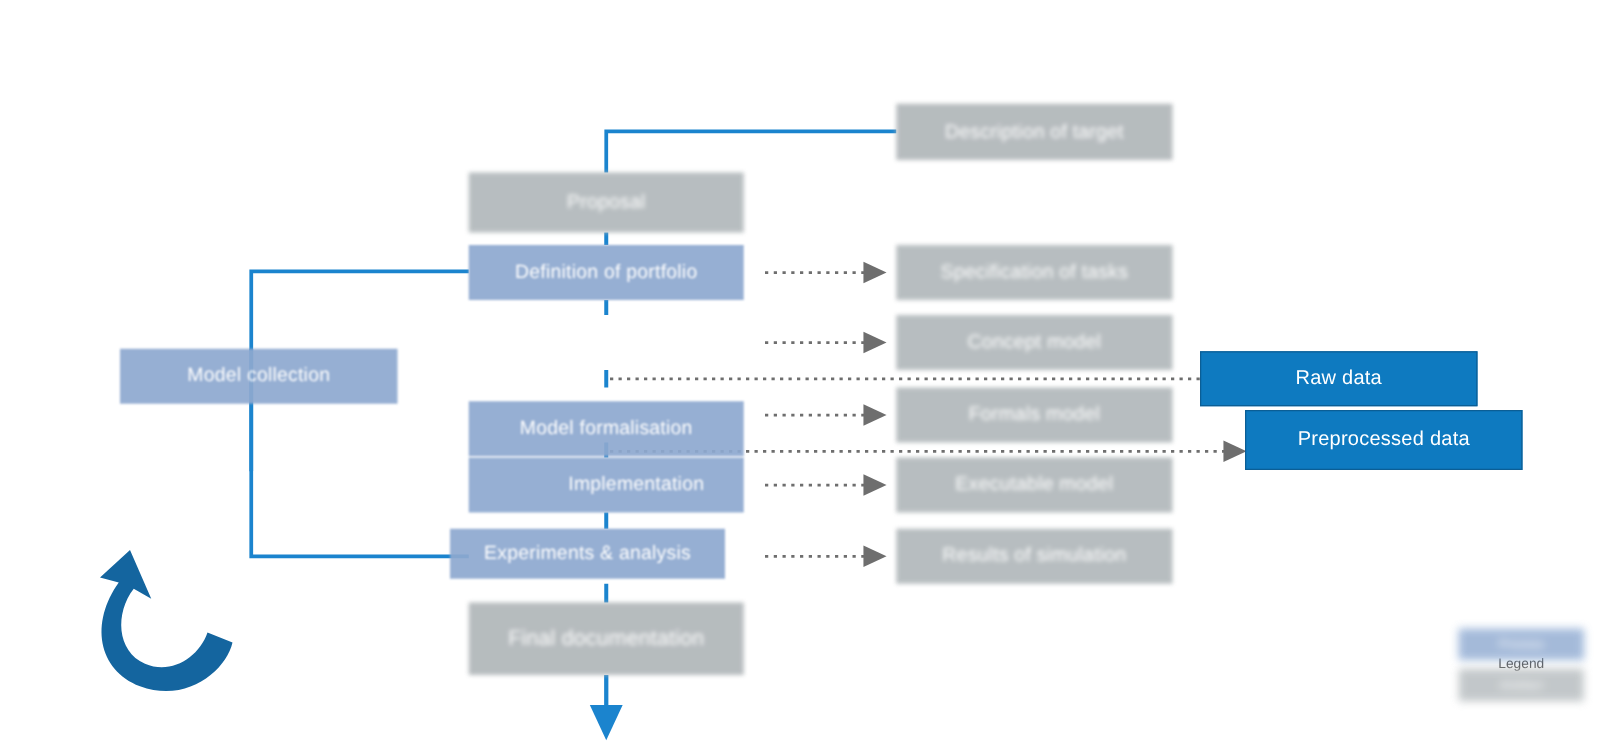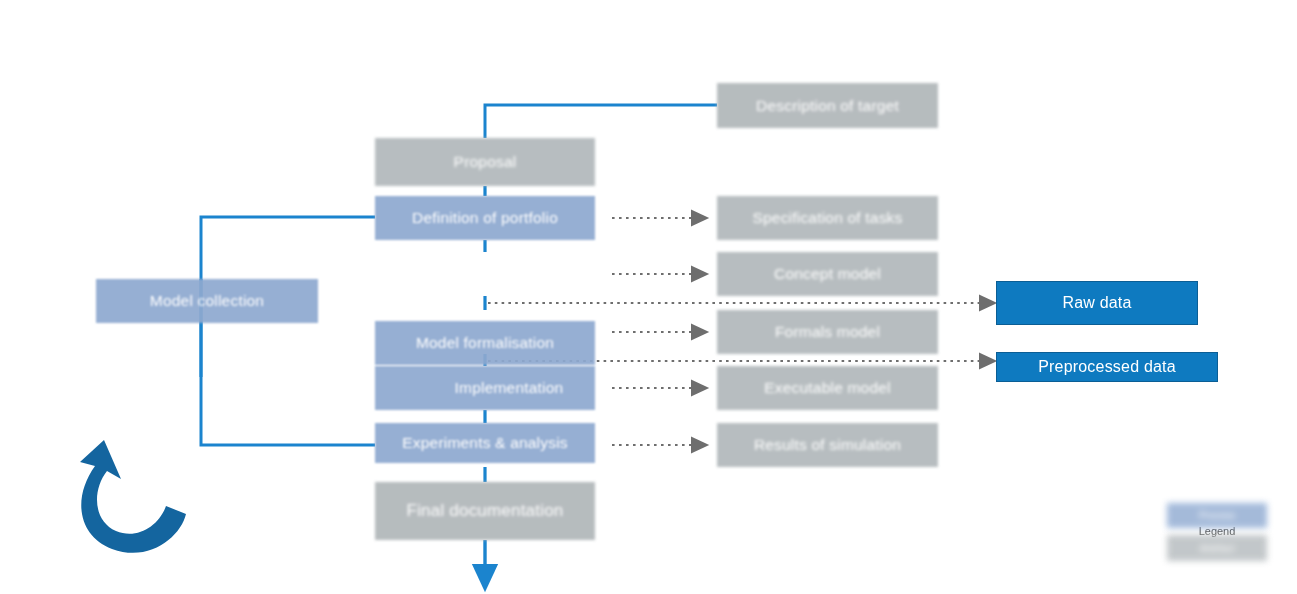--- a/index.html
+++ b/index.html
@@ -113,21 +113,21 @@
 
 
   <div class="box box-blue blur-1" style="left:375px;top:310px;width:220px;height:44px;margin-top:11px;">
     <span>Model formalisation</span>
   </div>
 
   <div class="box box-blue blur-1" style="left:375px;top:366px;width:220px;height:44px;padding-left:48px;">
     <span>Implementation</span>
   </div>
 
-  <div class="box box-blue blur-1" style="left:375px;top:423px;width:220px;height:40px;">
+  <div class="box box-blue blur-1" style="left:360px;top:423px;width:220px;height:40px;">
     <span>Experiments &amp; analysis</span>
   </div>
 
   <div class="box box-final blur-2" style="left:375px;top:482px;width:220px;height:58px;">
     <span>Final  documentation</span>
   </div>
 
   <div class="box box-desc blur-2" style="left:717px;top:83px;width:221px;height:45px;">
     <span>Description of target</span>
   </div>
@@ -150,25 +150,25 @@
 
   <div class="box box-gray blur-2" style="left:717px;top:423px;width:221px;height:44px;">
     <span>Results of simulation</span>
   </div>
 
   <div class="box box-blue blur-1" style="left:96px;top:279px;width:222px;height:44px;">
     <span>Model collection</span>
   </div>
 
 
-  <div class="box box-accent" style="left:996px;top:281px;width:202px;height:44px;">
+  <div class="box box-accent" style="left:960px;top:281px;width:222px;height:44px;">
     <span>Raw data</span>
   </div>
 
-  <div class="box box-accent" style="left:996px;top:352px;width:222px;height:30px;">
+  <div class="box box-accent" style="left:996px;top:328px;width:222px;height:48px;">
     <span>Preprocessed data</span>
   </div>
 
   <div class="legend-title" style="left:1167px;top:481px;width:100px;margin-top:44px;">Legend</div>
 
   <div class="legend-sw blur-3" style="left:1167px;top:503px;width:100px;height:25px;background:#8EA9D0;border:1px solid #7FA7D8;">
     <span>Process</span>
   </div>
 
   <div class="legend-sw blur-3" style="left:1167px;top:535px;width:100px;height:26px;background:#B4BABD;">

